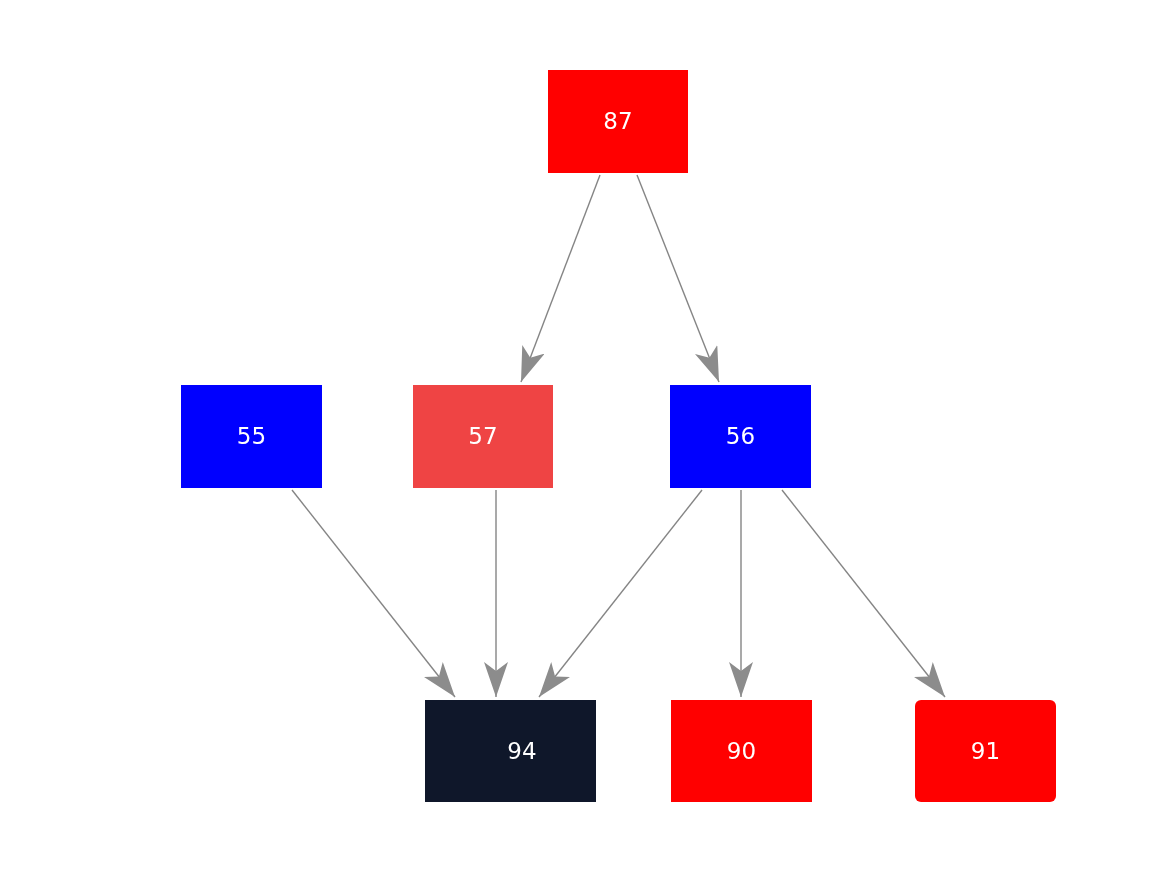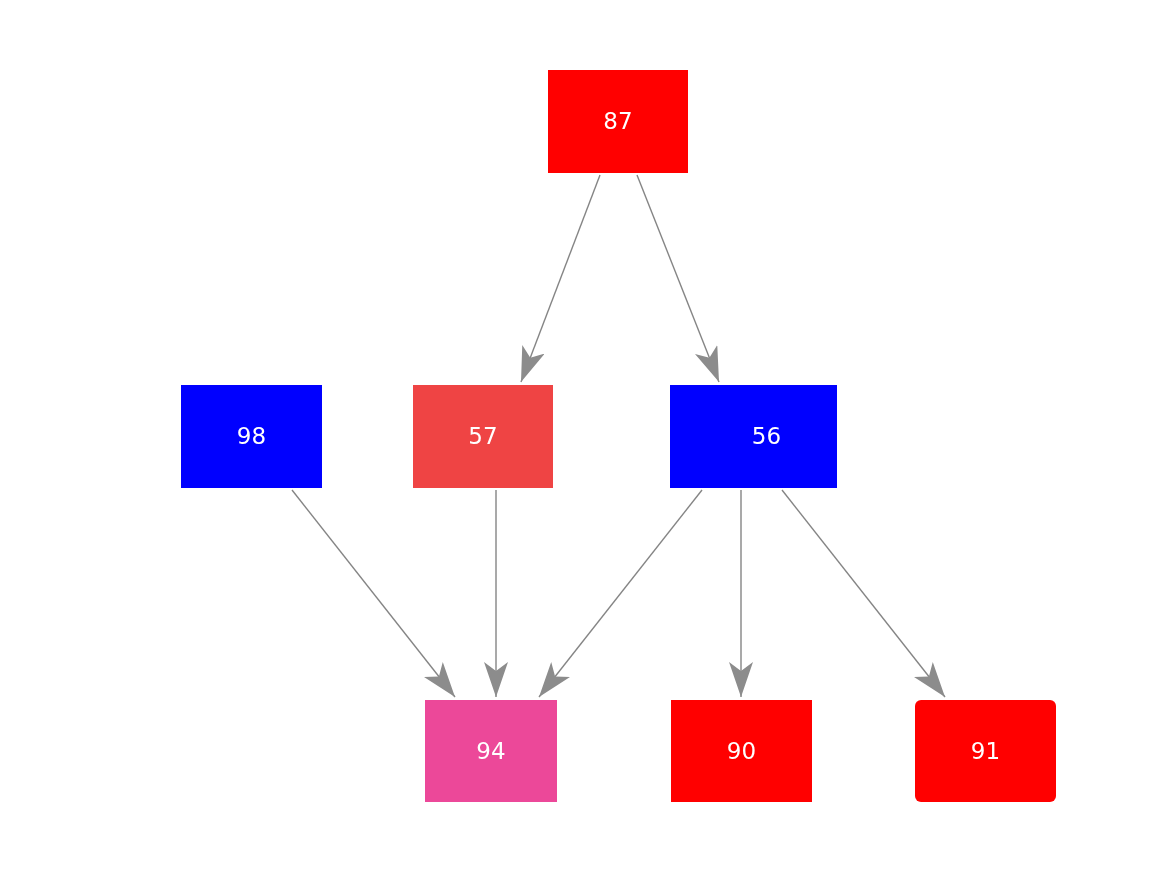--- a/index.html
+++ b/index.html
@@ -52,29 +52,29 @@
         <line x1="667" y1="490" x2="504" y2="697" stroke="#858585" stroke-width="1.4" marker-end="url(#arrowhead)"></line>
         <line x1="706" y1="490" x2="706" y2="697" stroke="#858585" stroke-width="1.4" marker-end="url(#arrowhead)"></line>
         <line x1="747" y1="490" x2="910" y2="697" stroke="#858585" stroke-width="1.4" marker-end="url(#arrowhead)"></line>
       </g>
   </svg>
   <div id="nodes">
       <div class="node" style="left: 513px; top: 70px; width: 140px; height: 103px; background: rgb(255, 0, 0); color: rgb(255, 255, 255);">
         <span>87</span>
       </div>
       <div class="node" style="left: 146px; top: 385px; width: 141px; height: 103px; background: rgb(0, 0, 255); color: rgb(255, 255, 255);">
-        <span>98</span>
+        <span>55</span>
       </div>
       <div class="node" style="left: 378px; top: 385px; width: 140px; height: 103px; background: #ef4444; color: rgb(255, 255, 255);">
         <span>57</span>
       </div>
-      <div class="node" style="left: 635px; top: 385px; width: 141px; height: 103px; background: rgb(0, 0, 255); color: rgb(255, 255, 255); padding-left: 26px;">
+      <div class="node" style="left: 635px; top: 385px; width: 141px; height: 103px; background: rgb(0, 0, 255); color: rgb(255, 255, 255);">
         <span>56</span>
       </div>
-      <div class="node" style="left: 390px; top: 700px; width: 132px; height: 102px; background: #ec4899; color: rgb(255, 255, 255);">
+      <div class="node" style="left: 390px; top: 700px; width: 148px; height: 102px; background: #0f172a; color: rgb(255, 255, 255); padding-left: 23px;">
         <span>94</span>
       </div>
       <div class="node" style="left: 636px; top: 700px; width: 141px; height: 102px; background: rgb(255, 0, 0); color: #ffffff;">
         <span>90</span>
       </div>
       <div class="node" style="left: 880px; top: 700px; width: 141px; height: 102px; background: rgb(255, 0, 0); color: rgb(255, 255, 255); border-radius: 6px;">
         <span>91</span>
       </div>
     </div>
 </div>

